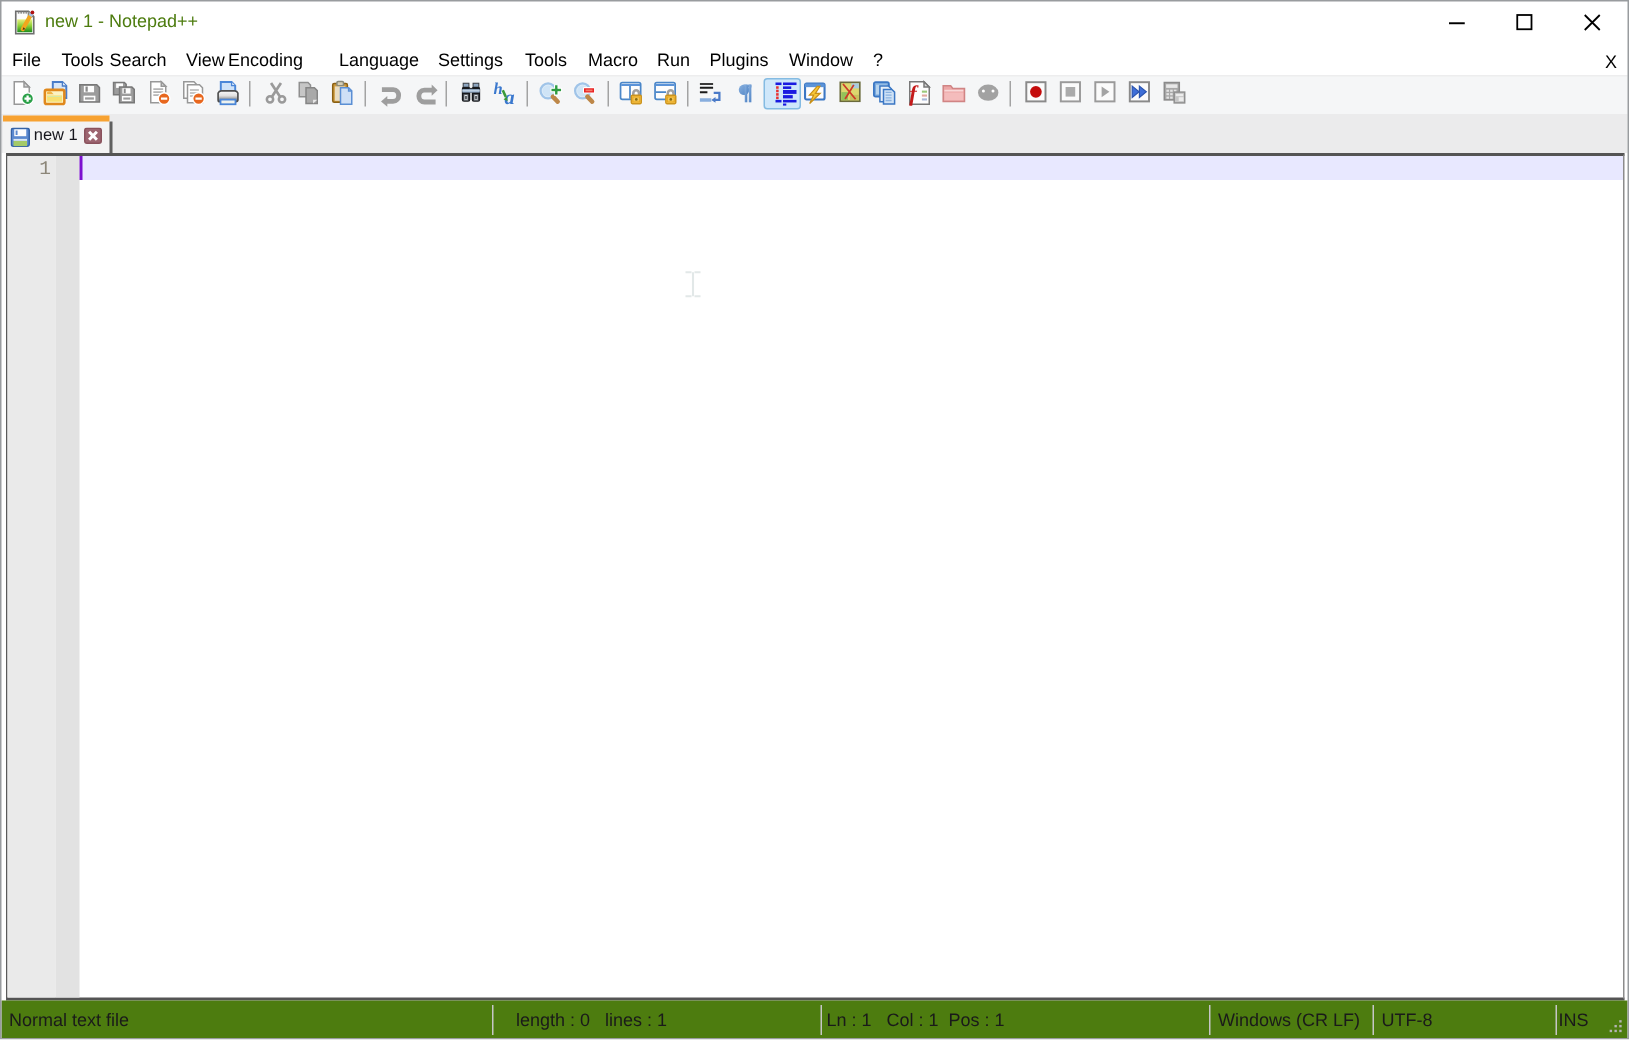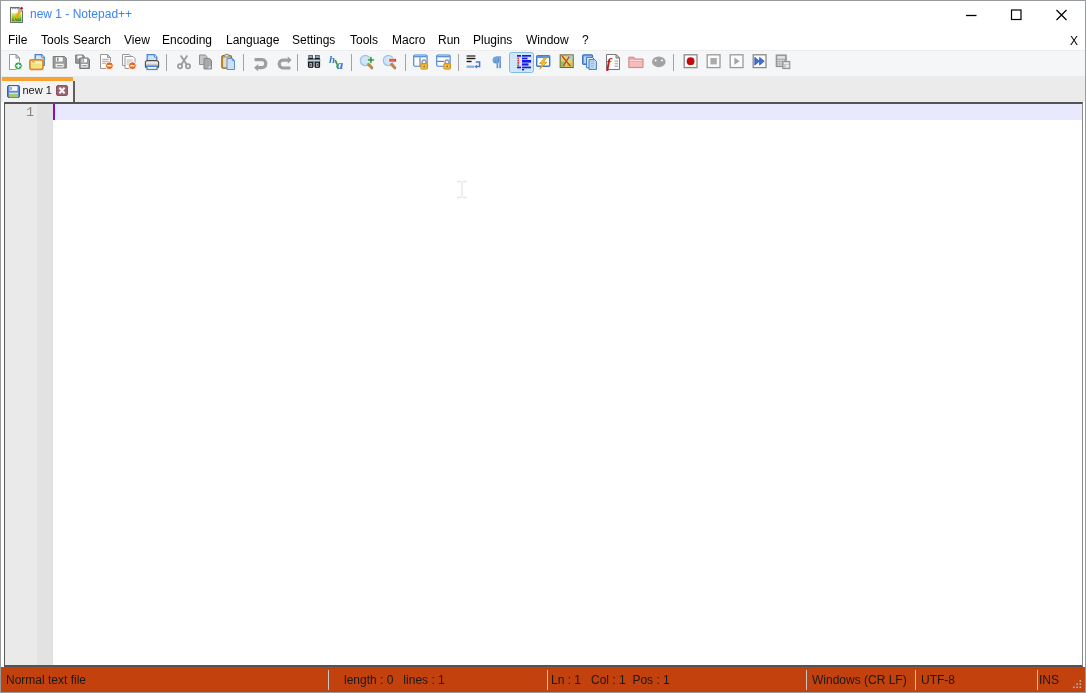--- a/index.html
+++ b/index.html
@@ -1,41 +1,41 @@
 <!DOCTYPE html>
 <html><head>
 <meta charset="utf-8">
 <style>
   html,body{margin:0;padding:0;}
   body{width:1086px;height:693px;position:relative;background:#ffffff;
        font-family:"Liberation Sans", sans-serif; overflow:hidden;}
   .abs{position:absolute;}
   #winborder{left:0;top:0;width:1084px;height:691px;border:1px solid #999c9f;z-index:50;pointer-events:none;}
   
-  #title{left:30px;top:7px;font-size:12px;line-height:14px;color:#3b82f6;}
+  #title{left:30px;top:7px;font-size:12px;line-height:14px;color:#4d7c0f;}
   
   .menu{top:33px;font-size:12px;color:#000000;}
   
   #toolbar{left:1px;top:50px;width:1084px;height:26px;background:#f5f6f7;border-top:1px solid #ededee;}
   
   #tabbar{left:1px;top:76px;width:1084px;height:26px;background:#ebebec;}
   #tab{left:2px;top:77px;width:71px;height:25px;background:#f3f3f3;}
   #taborange{left:0;top:0;width:71px;height:3.5px;background:#f7a231;}
   #tabborder{left:73px;top:81px;width:1.5px;height:21px;background:#5f5f5f;}
   #tabtext{left:20.5px;top:6.5px;font-size:11px;line-height:13px;color:#16161c;}
   
   #editor{left:4px;top:102px;width:1079px;height:565px;background:#ffffff;
           border-top:2px solid #545454;border-left:1px solid #5a5a5a;border-right:1px solid #8c8c8c;border-bottom:2px solid #545454;box-sizing:border-box;}
   #gutter1{left:5px;top:104px;width:32px;height:561px;background:#eaeaea;}
   #gutter2{left:37px;top:104px;width:16px;height:561px;background:#e2e2e2;}
   #lnum{left:21px;top:105px;width:13px;height:16px;font-family:"Liberation Mono",monospace;font-size:13px;color:#8c8679;text-align:right;}
   #curline{left:54px;top:104px;width:1028px;height:16px;background:#e8e8ff;}
   #caret{left:53px;top:104px;width:2px;height:16px;background:#7c10cf;}
   
-  #status{left:1px;top:667px;width:1084px;height:25px;background:#c2410c;font-size:12px;color:#1a1a1a;}
+  #status{left:1px;top:667px;width:1084px;height:25px;background:#4d7c0f;font-size:12px;color:#1a1a1a;}
   .st{position:absolute;top:6px;}
   .sep{position:absolute;top:3px;width:1px;height:20px;background:#c6c6c6;}
 </style>
 </head>
 <body>
 
 <svg class="abs" style="left:8px;top:6px" width="17" height="18" viewBox="0 0 17 18">
   <defs>
     <linearGradient id="gpp" x1="0" y1="0" x2="0" y2="1">
       <stop offset="0" stop-color="#e8f080"></stop>
@@ -61,21 +61,21 @@
 <svg class="abs" style="left:940px;top:0" width="140" height="30" viewBox="0 0 140 30">
   <path d="M26 15.5 h10.5" stroke="#000" stroke-width="1.3"></path>
   <rect x="71.5" y="10" width="9.5" height="9.5" fill="none" stroke="#000" stroke-width="1.2"></rect>
   <path d="M116.5 10 l10 10 m0 -10 l-10 10" stroke="#000" stroke-width="1.2"></path>
 </svg>
 
 <span class="abs menu" style="left:8px">File</span>
 <span class="abs menu" style="left:41px">Tools</span>
 <span class="abs menu" style="left:73px">Search</span>
 <span class="abs menu" style="left:124px">View</span>
-<span class="abs menu" style="left:162px">Encoding</span>
+<span class="abs menu" style="left:152px">Encoding</span>
 <span class="abs menu" style="left:226px">Language</span>
 <span class="abs menu" style="left:292px">Settings</span>
 <span class="abs menu" style="left:350px">Tools</span>
 <span class="abs menu" style="left:392px">Macro</span>
 <span class="abs menu" style="left:438px">Run</span>
 <span class="abs menu" style="left:473px">Plugins</span>
 <span class="abs menu" style="left:526px">Window</span>
 <span class="abs menu" style="left:582px">?</span>
 <span class="abs menu" style="left:1070px;top:34px;font-size:12px">X</span>
 

